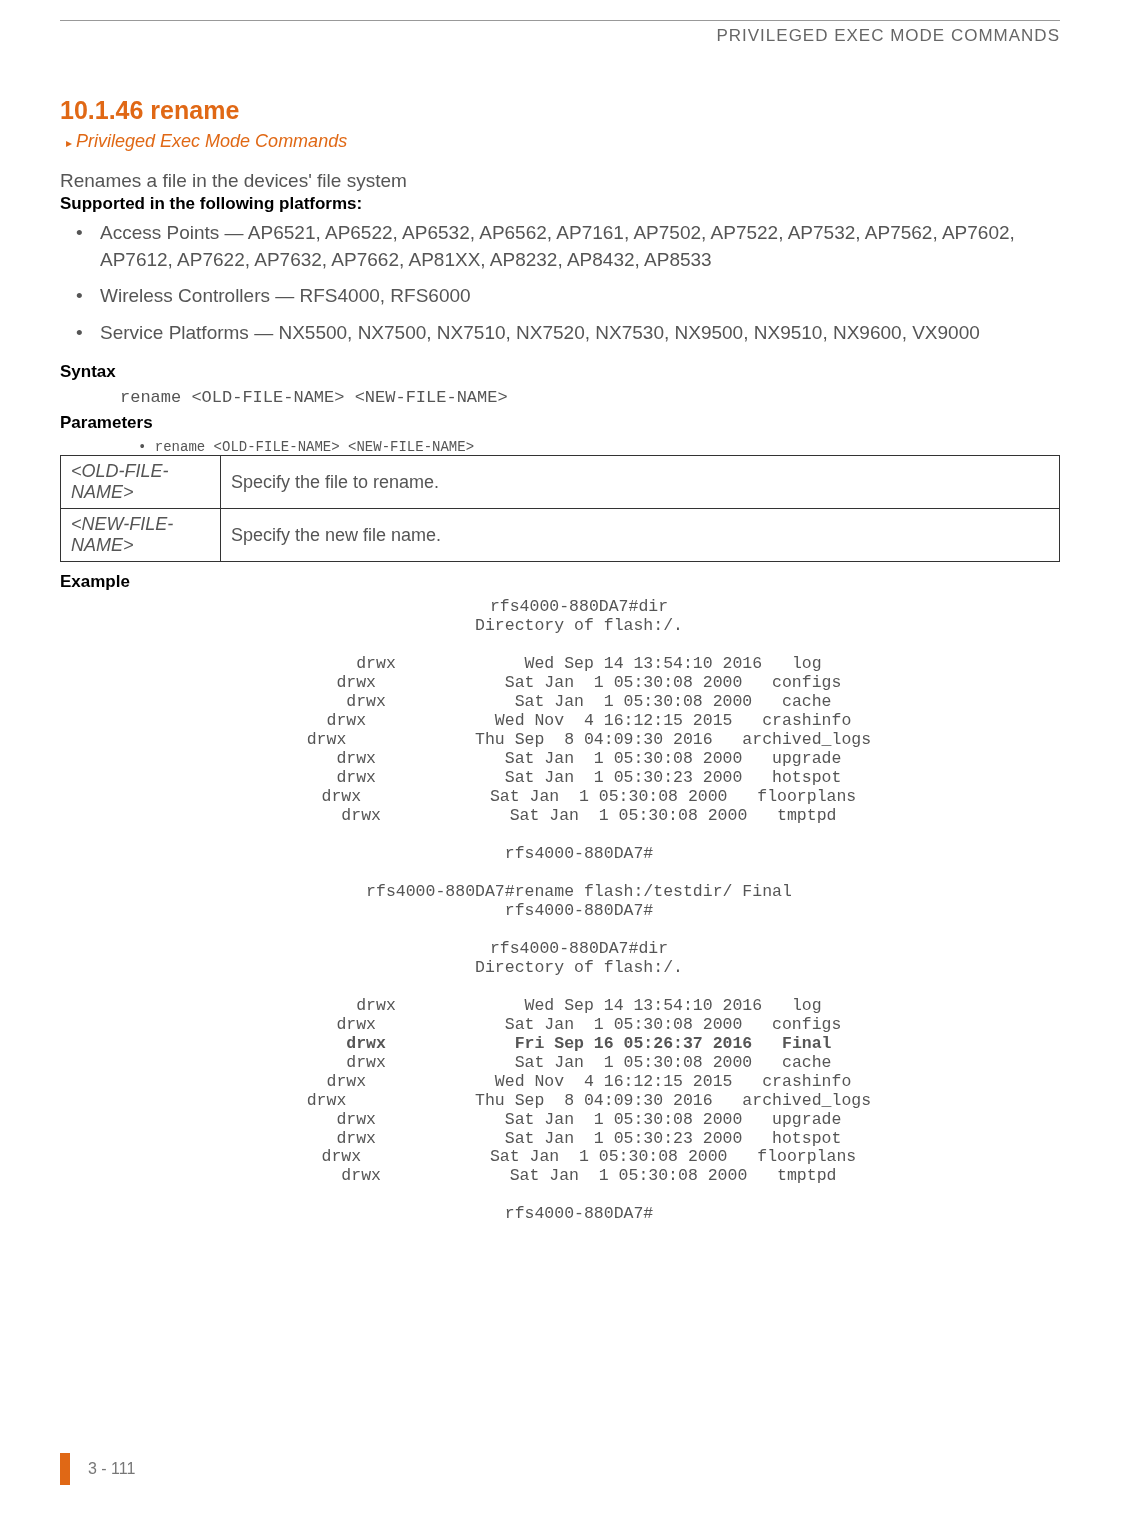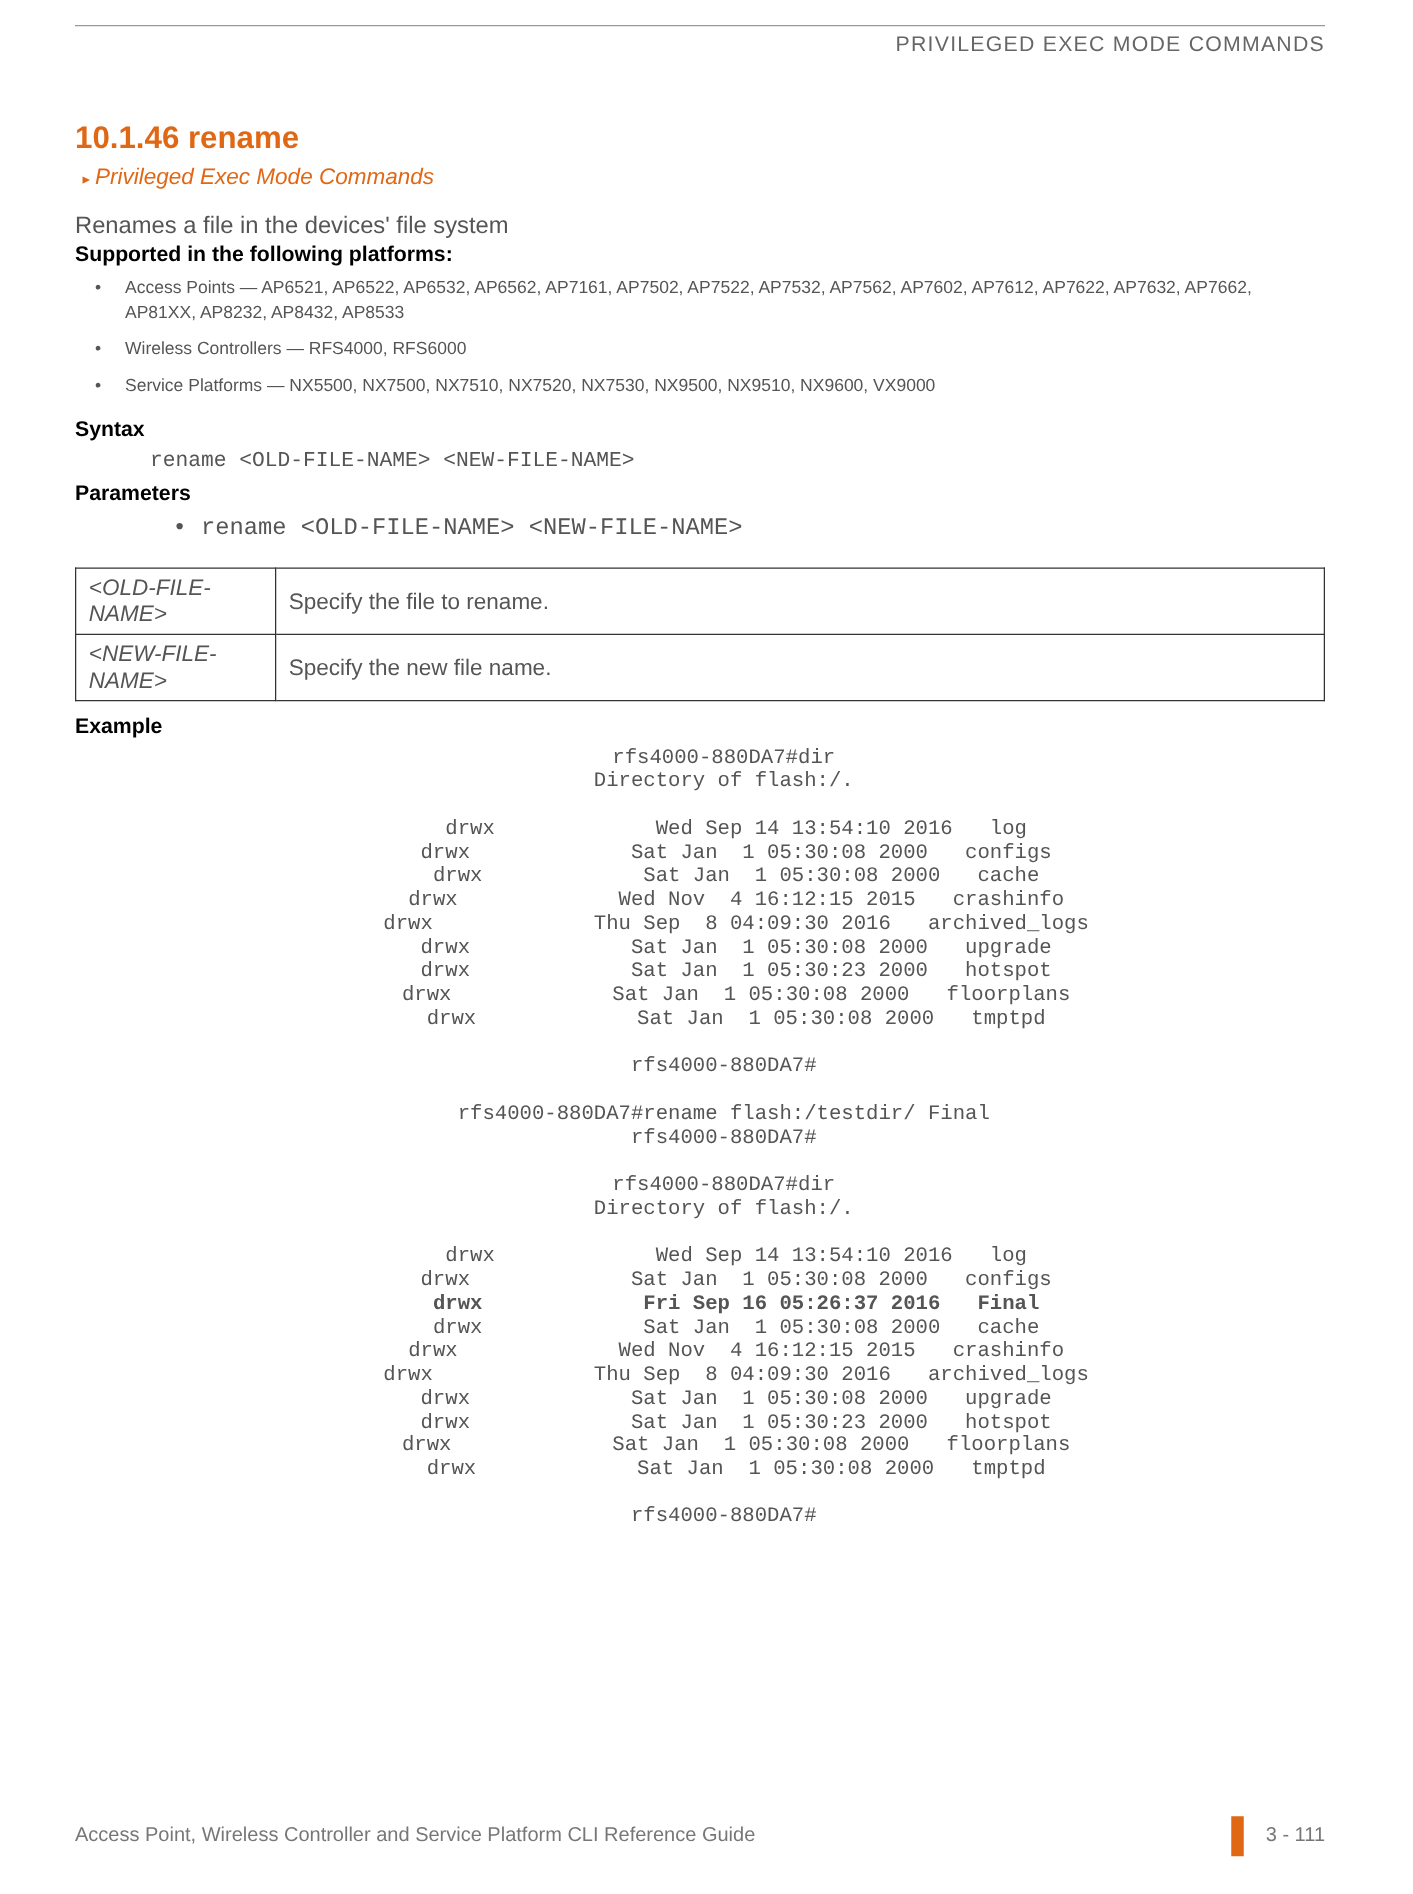--- a/index.html
+++ b/index.html
@@ -53,45 +53,45 @@
       font-size: 17px;
       color: #000000;
       margin-bottom: 6px;
     }
     ul.platforms {
       list-style: none;
       padding-left: 40px;
       margin-bottom: 16px;
     }
     ul.platforms li {
-      font-size: 14px;
+      font-size: 19px;
       color: #555;
       margin-bottom: 10px;
       position: relative;
       line-height: 1.4;
     }
     ul.platforms li::before {
       content: "•";
       position: absolute;
       left: -24px;
       color: #555;
     }
     .syntax-code, .param-code {
       font-family: "Courier New", monospace;
       font-size: 17px;
       color: #555;
       margin-left: 60px;
       margin-bottom: 6px;
     }
     .param-bullet {
       font-family: "Courier New", monospace;
-      font-size: 19px;
+      font-size: 14px;
       color: #555;
       margin-left: 78px;
-      margin-bottom: 21px;
+      margin-bottom: 0;
     }
     table.params {
       width: 100%;
       border-collapse: collapse;
       margin-bottom: 10px;
     }
     table.params td {
       border: 1px solid #333;
       padding: 5px 10px;
       font-size: 18px;
@@ -199,18 +199,17 @@
 </span><span>  drwx             Thu Sep  8 04:09:30 2016   archived_logs
 </span><span>  drwx             Sat Jan  1 05:30:08 2000   upgrade
 </span><span>  drwx             Sat Jan  1 05:30:23 2000   hotspot
 </span><span>  drwx             Sat Jan  1 05:30:08 2000   floorplans
 </span><span>  drwx             Sat Jan  1 05:30:08 2000   tmptpd
 </span><span>
 </span><span>rfs4000-880DA7#
 </span></pre>
 
 <div class="footer">
-  <span>Access Point, Wireless Controller and Service Platform CLI Reference Guide</span>
   <span class="footer-page">
     <span class="footer-mark"></span>
     <span>3 - 111</span>
   </span>
 </div>
 
 </body></html>

